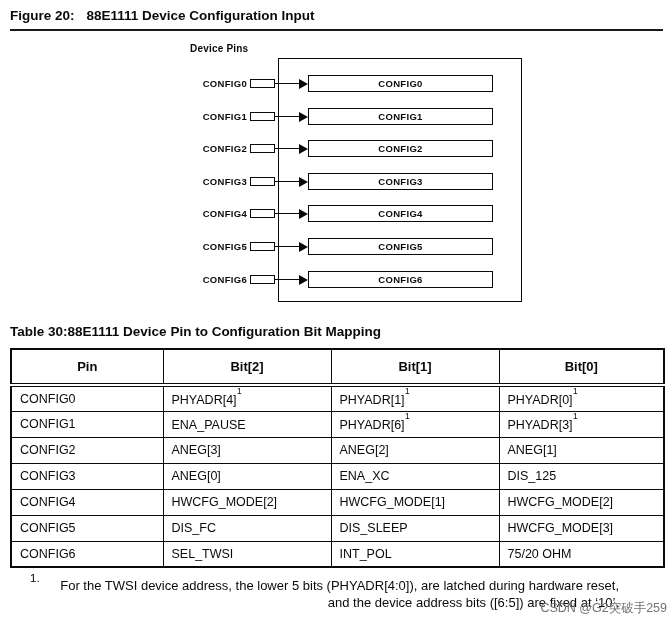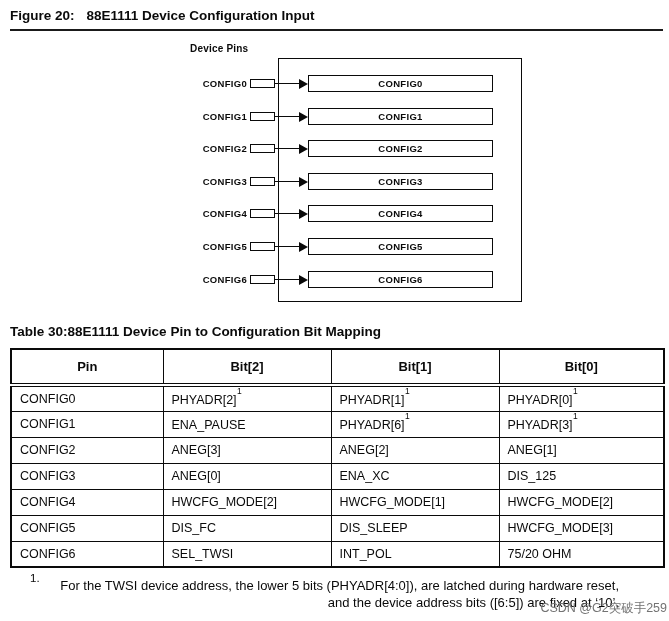--- a/index.html
+++ b/index.html
@@ -141,21 +141,21 @@
     <tr>
       <th>Pin</th>
       <th>Bit[2]</th>
       <th>Bit[1]</th>
       <th>Bit[0]</th>
     </tr>
   </thead>
   <tbody>
     <tr>
       <td>CONFIG0</td>
-      <td><span>PHYADR[2]</span><sup>1</sup></td>
+      <td><span>PHYADR[4]</span><sup>1</sup></td>
       <td><span>PHYADR[1]</span><sup>1</sup></td>
       <td><span>PHYADR[0]</span><sup>1</sup></td>
     </tr>
     <tr>
       <td>CONFIG1</td>
       <td><span>ENA_PAUSE</span><sup></sup></td>
       <td><span>PHYADR[6]</span><sup>1</sup></td>
       <td><span>PHYADR[3]</span><sup>1</sup></td>
     </tr>
     <tr>

